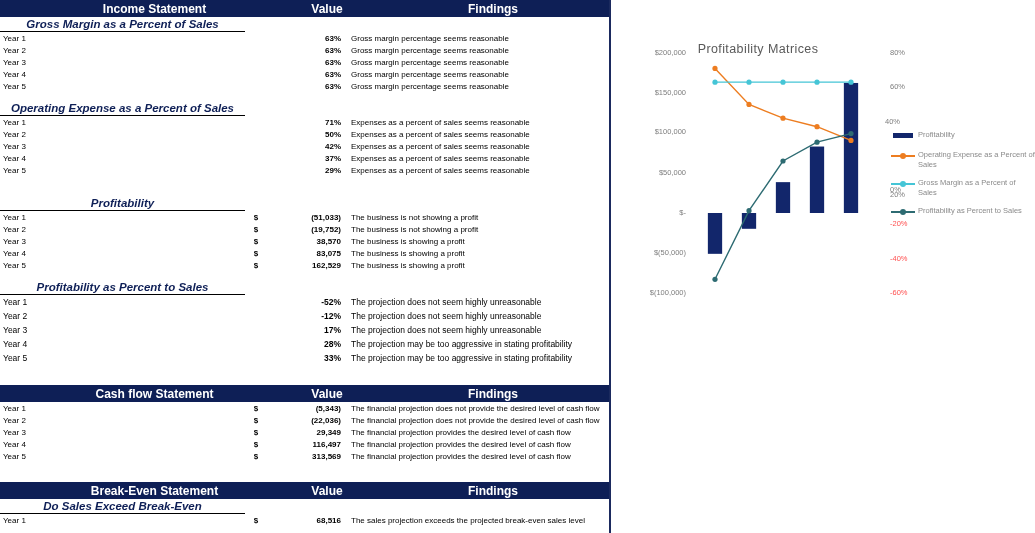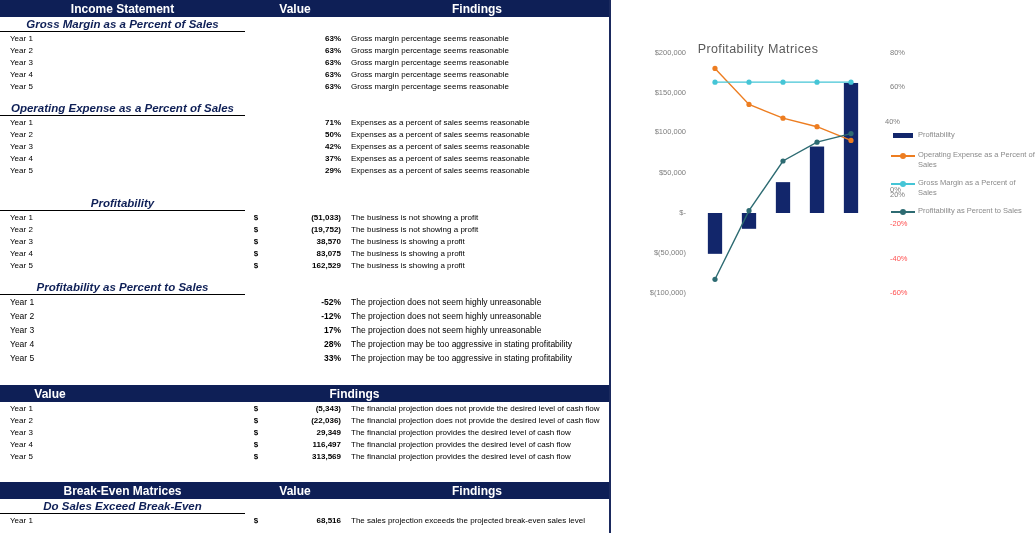--- a/index.html
+++ b/index.html
@@ -29,20 +29,21 @@
   .section { position: relative; }
 
   .band {
     display: flex;
     background: #0e1f56;
     color: #ffffff;
     height: 17px;
     align-items: center;
     font-size: 12px;
     font-weight: 600;
+    padding-left: 32px;
   }
   .band .c1 { width: 245px; text-align: center; }
   .band .c2 { width: 100px; text-align: center; }
   .band .c3 { flex: 1; text-align: center; }
 
   .subhead {
     font-style: italic;
     font-weight: bold;
     font-size: 11.5px;
     color: #0e1f56;
@@ -58,21 +59,21 @@
 
   .row {
     display: flex;
     align-items: center;
     font-size: 8.5px;
     color: #000;
     height: 12px;
   }
   .row .lbl {
     width: 245px;
-    padding-left: 10px;
+    padding-left: 3px;
     box-sizing: border-box;
     font-size: 8px;
   }
   .row .cur {
     width: 22px;
     text-align: center;
     font-size: 8px;
     font-weight: bold;
   }
   .row .val {
@@ -312,20 +313,21 @@
         <div class="row pct tall">
           <div class="lbl">Year 5</div>
           <div class="cur"></div>
           <div class="val">33%</div>
           <div class="find find-center">The projection may be too aggressive in stating profitability</div>
         </div>
         <div class="spacer-lg"></div>
       </div>
       <div class="section">
         <div class="band">
+          <div class="c1">Cash flow Statement</div>
           <div class="c2">Value</div>
           <div class="c3">Findings</div>
         </div>
         <div class="row">
           <div class="lbl">Year 1</div>
           <div class="cur">$</div>
           <div class="val">(5,343)</div>
           <div class="find">The financial projection does not provide the desired level of cash flow</div>
         </div>
         <div class="row">
@@ -349,21 +351,21 @@
         <div class="row">
           <div class="lbl">Year 5</div>
           <div class="cur">$</div>
           <div class="val">313,569</div>
           <div class="find">The financial projection provides the desired level of cash flow</div>
         </div>
         <div class="spacer-lg"></div>
       </div>
       <div class="section">
         <div class="band">
-          <div class="c1">Break-Even Matrices</div>
+          <div class="c1">Break-Even Statement</div>
           <div class="c2">Value</div>
           <div class="c3">Findings</div>
         </div>
         <div class="subhead-wrap">
           <div class="subhead">Do Sales Exceed Break-Even</div>
         </div>
         <div class="row">
           <div class="lbl">Year 1</div>
           <div class="cur">$</div>
           <div class="val">68,516</div>

